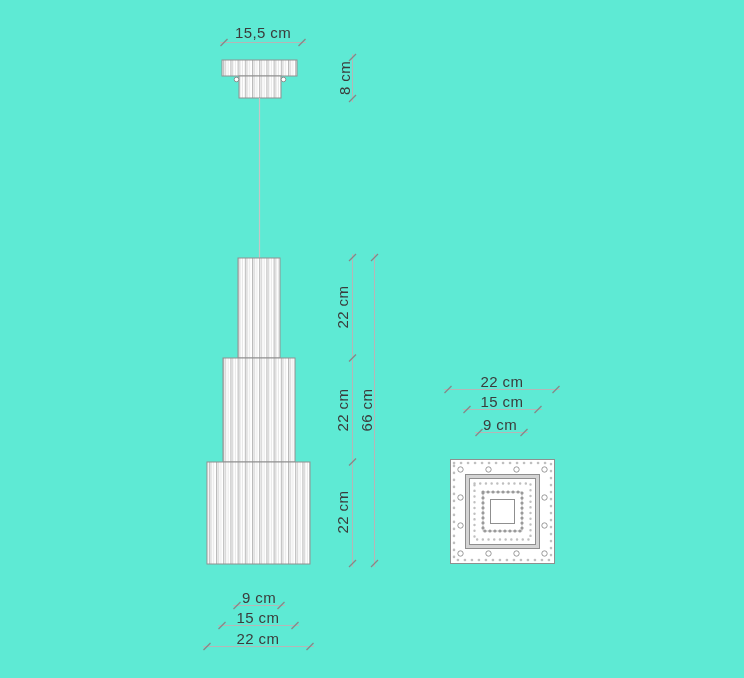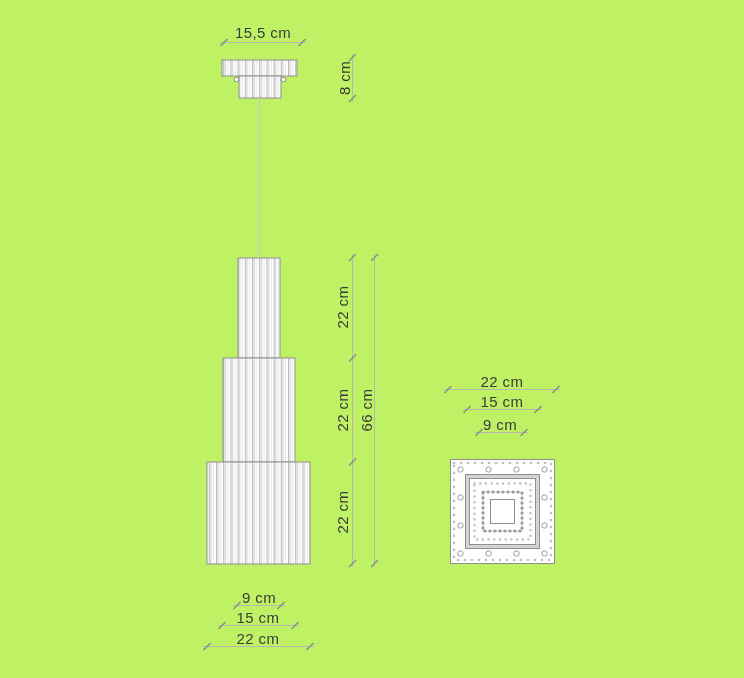--- a/index.html
+++ b/index.html
@@ -4,21 +4,21 @@
 <style>
   html, body {
     margin: 0;
     padding: 0;
     background: #ffffff;
   }
   .stage {
     position: relative;
     width: 744px;
     height: 678px;
-    background: #bef264;
+    background: #5eead4;
     overflow: hidden;
     font-family: "Liberation Sans", sans-serif;
   }
   .stage svg {
     position: absolute;
     left: 0;
     top: 0;
   }
   .dim-label {
     position: absolute;

